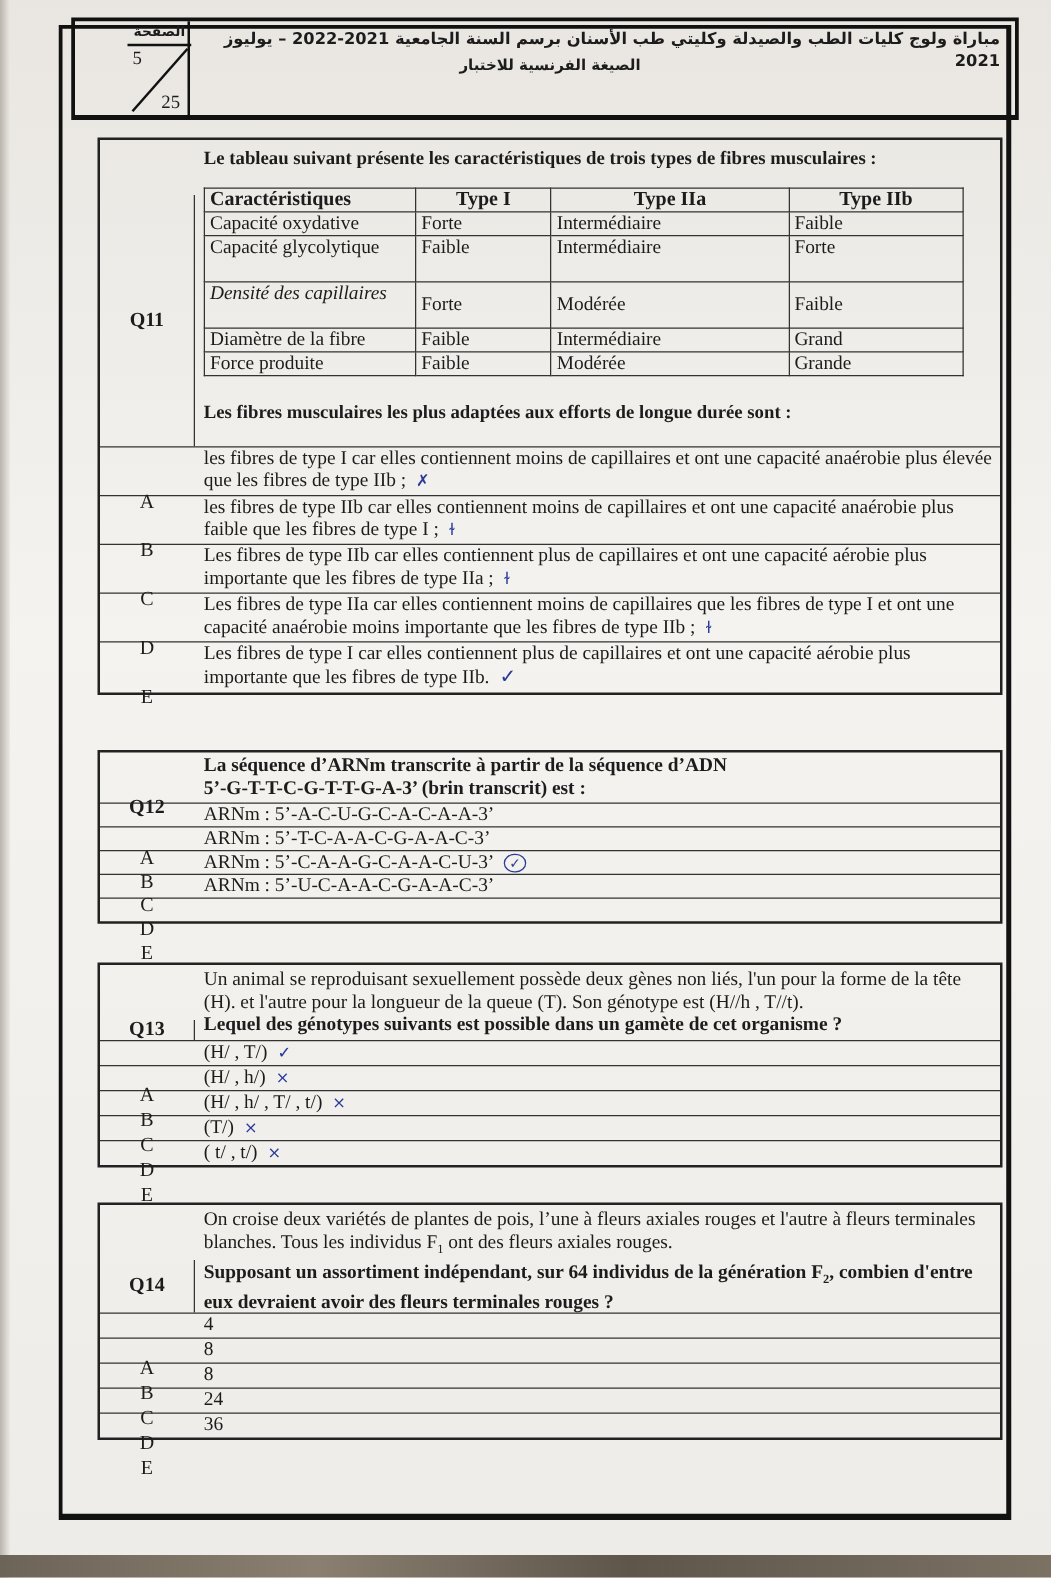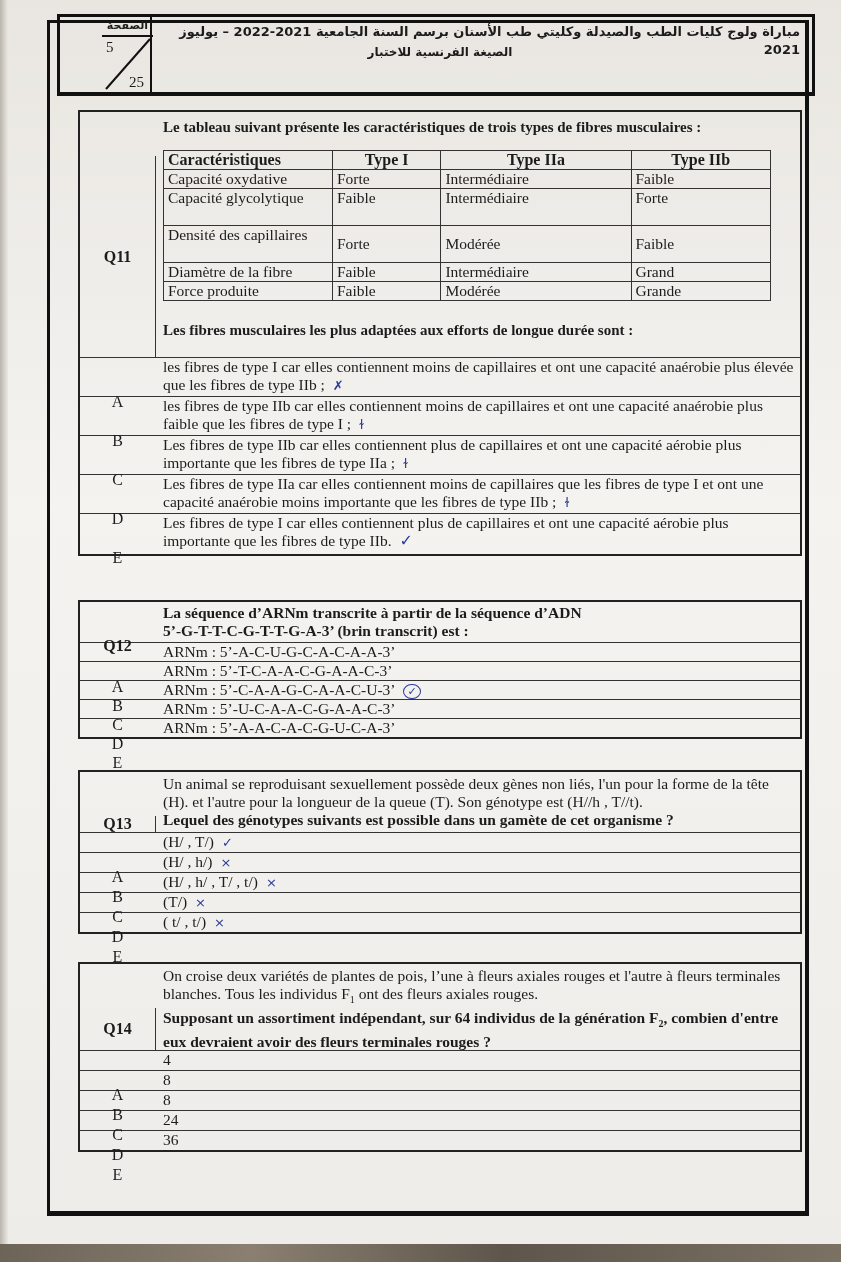--- a/index.html
+++ b/index.html
@@ -103,21 +103,21 @@
           <td>Intermédiaire</td>
           <td>Faible</td>
         </tr>
         <tr>
           <td class="first" style="height:36px;">Capacité glycolytique</td>
           <td>Faible</td>
           <td>Intermédiaire</td>
           <td>Forte</td>
         </tr>
         <tr>
-          <td class="first" style="height:36px;">Densité des capillaires</td>
+          <td class="first" style="height:36px;font-style:italic;">Densité des capillaires</td>
           <td style="vertical-align:middle;">Forte</td>
           <td style="vertical-align:middle;">Modérée</td>
           <td style="vertical-align:middle;">Faible</td>
         </tr>
         <tr>
           <td class="first">Diamètre de la fibre</td>
           <td>Faible</td>
           <td>Intermédiaire</td>
           <td>Grand</td>
         </tr>
@@ -173,21 +173,20 @@
   <div class="qrow" style="height:18px;">
     <div class="qlabel">C</div>
     <div class="qcontent"><span class="opt-text">ARNm : 5’-C-A-A-G-C-A-A-C-U-3’</span><span class="mark" style="border:1px solid #2a3a9a;border-radius:50%;padding:0 3px;font-size:11px;">✓</span></div>
   </div>
   <div class="qrow" style="height:18px;">
     <div class="qlabel">D</div>
     <div class="qcontent"><span class="opt-text">ARNm : 5’-U-C-A-A-C-G-A-A-C-3’</span></div>
   </div>
   <div class="qrow" style="height:18px;">
     <div class="qlabel">E</div>
-    <div class="qcontent"><span class="opt-text">ARNm : 5’-A-A-C-A-C-G-U-C-A-3’</span></div>
   </div>
 </div>
 
 <div class="qblock" style="top:770px;">
   <div class="qrow" style="height:60px;">
     <div class="qlabel bold">Q13</div>
     <div class="qcontent" style="padding-top:3px;">
       <div>Un animal se reproduisant sexuellement possède deux gènes non liés, l'un pour la forme de la tête (H). et l'autre pour la longueur de la queue (T). Son génotype est (H//h , T//t).</div>
       <div class="bold">Lequel des génotypes suivants est possible dans un gamète de cet organisme ?</div>
     </div>

